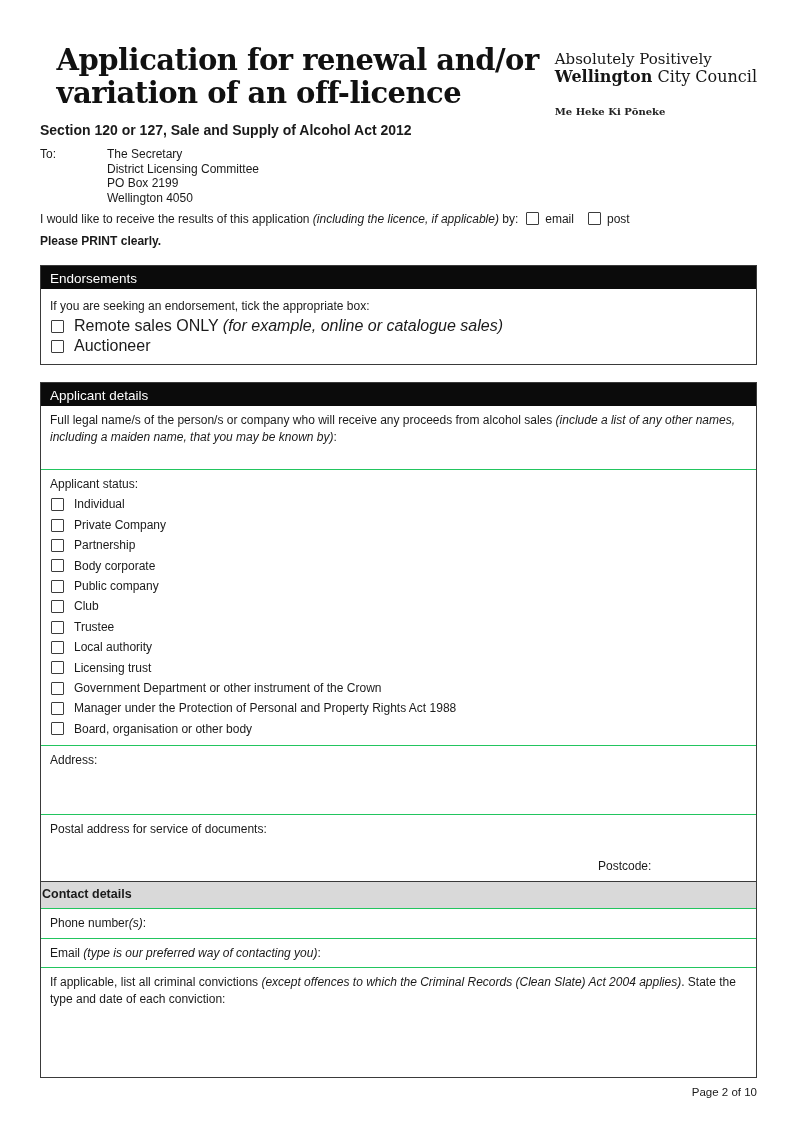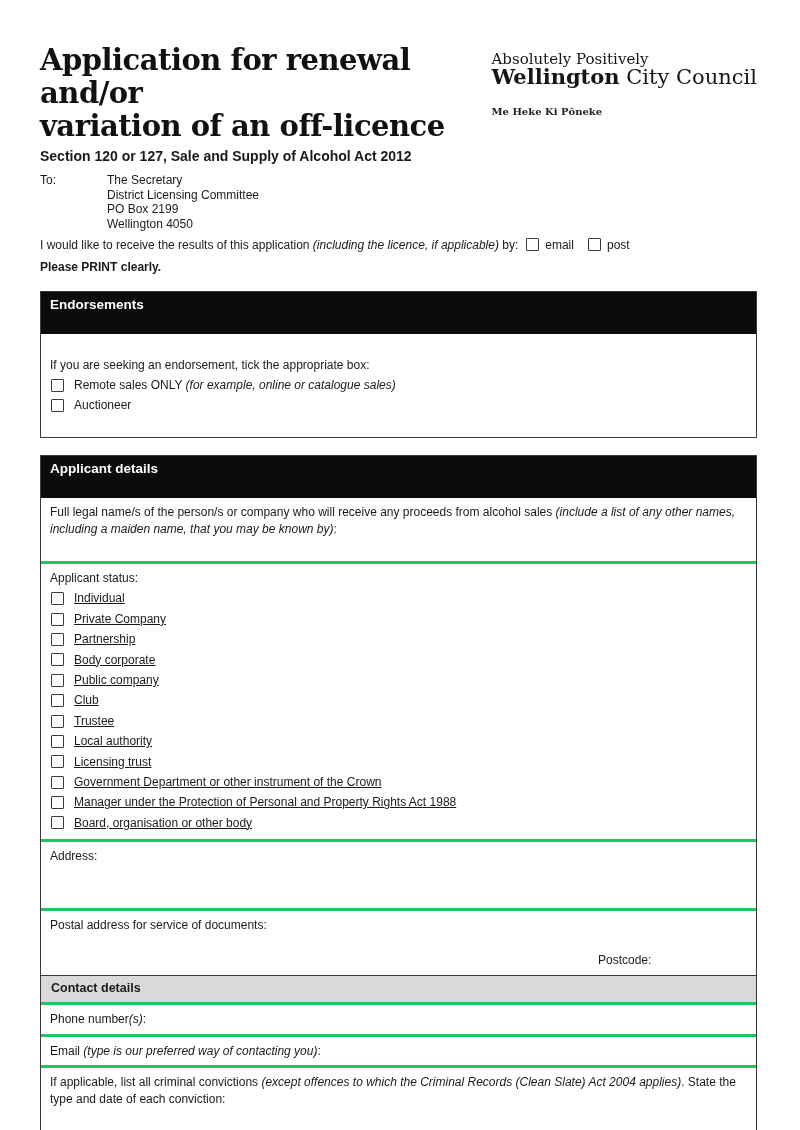--- a/index.html
+++ b/index.html
@@ -13,59 +13,59 @@
   .title {
     font-family:"DejaVu Serif", serif;
     font-weight:bold;
     font-size:29px;
     line-height:33px;
     letter-spacing:-0.5px;
     color:#111;
   }
   .logo { margin-top:6px; text-align:left; flex:0 0 auto; }
   .logo-l1 { font-family:"DejaVu Serif", serif; font-size:15px; line-height:18px; color:#161616; }
-  .logo-l2 { font-family:"DejaVu Serif", serif; font-size:21px; line-height:18px; color:#161616; }
+  .logo-l2 { font-family:"DejaVu Serif", serif; font-size:16px; line-height:18px; color:#161616; }
   .logo-l2 b { font-weight:bold; }
   .logo-l3 { font-family:"DejaVu Serif", serif; font-size:10px; font-weight:bold; margin-top:20px; color:#222; }
   .subtitle { font-size:14px; font-weight:bold; margin-top:5px; }
   .to-block { display:flex; margin-top:9px; font-size:12px; line-height:14.5px;gap:40px; }
   .to-label { width:27px; }
   .receive { margin-top:7px; font-size:12px; }
   .print-note { margin-top:8px; font-size:12px; font-weight:bold; }
   i { font-style:italic; }
   .cb {
     display:inline-block; width:13px; height:13px;
     border:1px solid #3c3c3c; background:#fff;
     vertical-align:-2px; margin:0 6px 0 14px; border-radius:1px;
   }
   .cb.first { margin-left:8px; }
   .section { margin-top:17px; border:1px solid #3a3a3a; }
   .section-bar {
-    background:#0b0b0b; color:#ffffff; font-weight:bold;
-    font-size:13.5px; padding:5px 9px; height:42px;
-  }
-  .row { border-top:3px solid #22c55e; padding:6px 9px; font-size:12px; line-height:16.5px; }
+    background:#0b0b0b; color:#ffffff; font-weight:normal;
+    font-size:13.5px; padding:5px 9px; height:23px;
+  }
+  .row { border-top:1px solid #22c55e; padding:6px 9px; font-size:12px; line-height:16.5px; }
   .row.no-top { border-top:none; }
-  .opt-row { display:flex; align-items:center; height:20px; font-size:12px;text-align:center; }
+  .opt-row { display:flex; align-items:center; height:20px; font-size:16px;text-align:center; }
   .opt-row .cb { margin:0 10px 0 1px; }
   .status-list { padding-top:2px; }
-  .status-item { display:flex; align-items:center; height:20.4px; font-size:12px;text-decoration:underline; }
+  .status-item { display:flex; align-items:center; height:20.4px; font-size:12px; }
   .status-item .cb { margin:0 10px 0 1px; flex:0 0 auto; }
   .h-fullname { min-height:63px; }
   .h-status { min-height:270px; }
   .h-address { min-height:69px; }
   .h-postal { min-height:67px; position:relative; }
   .postcode { position:absolute; left:557px; bottom:7px; font-size:12px; }
   .subsection-bar {
     background:#d9d9d9; border-top:1px solid #3a3a3a;
-    font-weight:bold; font-size:12.5px; padding:5px 10px; height:27px;
+    font-weight:bold; font-size:12.5px; padding:5px 1px; height:27px;
   }
   .h-line { min-height:28px; }
   .h-convictions { min-height:110px; }
-  .endorse-body { padding:22px 9px; font-size:12px; }
+  .endorse-body { padding:8px 9px; font-size:12px; }
   .endorse-instr { line-height:19px; }
   .footer { text-align:right; font-size:11.5px; margin-top:8px; color:#1a1a1a; }
 </style>
 </head>
 <body>
 
 <div class="hdr">
   <div class="title">
     <div>Application for renewal and/or</div>
     <div>variation of an off-licence</div>

